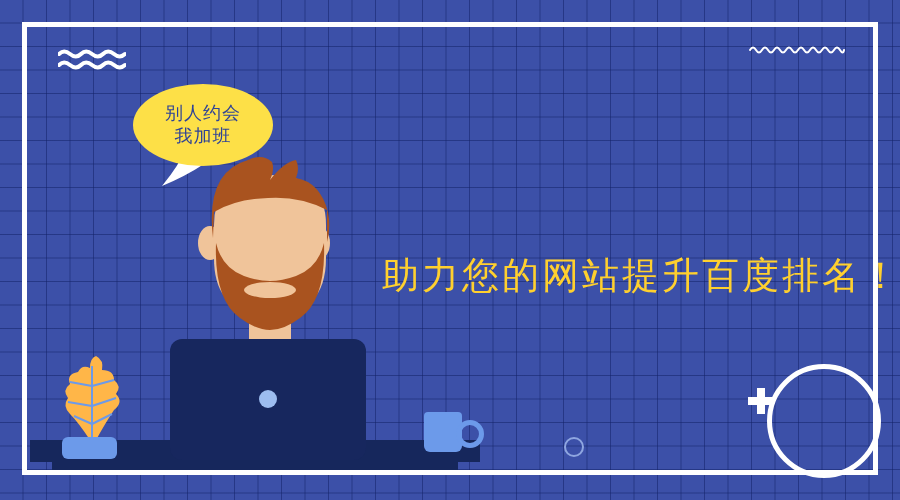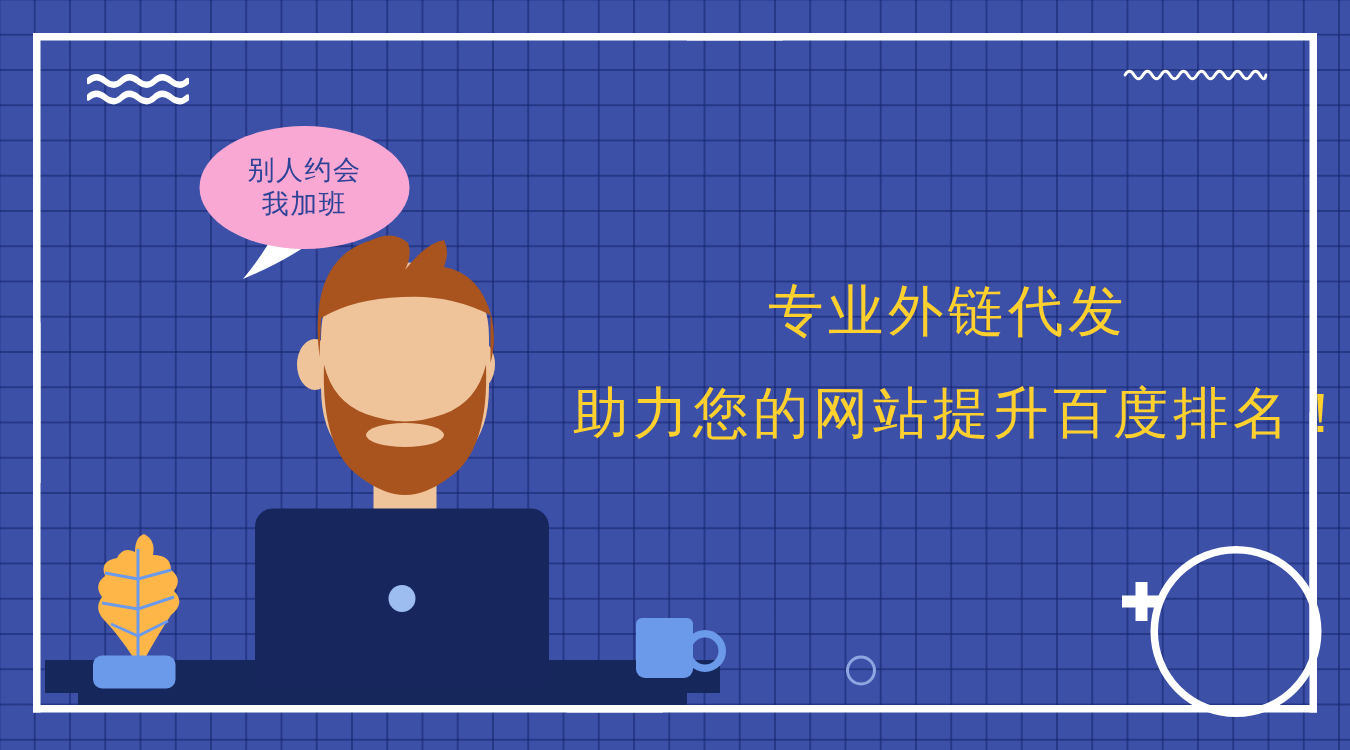--- a/index.html
+++ b/index.html
@@ -50,21 +50,21 @@
   #title .xmark{font-size:22px;vertical-align:6px;margin-right:5px;}
   .tagline{
     position:absolute;color:#ffd02e;white-space:nowrap;
     font-size:37px;line-height:44px;letter-spacing:3px;
   }
   #tagline-1{left:512px;top:186px;}
   #tagline-2{left:382px;top:254px;}
   
   #bubble{
     position:absolute;left:133px;top:84px;width:140px;height:82px;
-    background:#f9a8d4;border-radius:50%/50%;
+    background:#fde047;border-radius:50%/50%;
   }
   #bubble-text{
     position:absolute;inset:0;display:flex;flex-direction:column;
     align-items:center;justify-content:center;
     color:#2f4396;font-size:18px;line-height:23px;letter-spacing:1px;
   }
   #bubble-tail{position:absolute;left:160px;top:148px;width:46px;height:40px;}
   
   #character{position:absolute;left:0;top:0;width:900px;height:500px;}
   
@@ -107,21 +107,20 @@
 
   <svg id="squiggle-right" viewBox="0 0 96 14">
     <path d="M1 7 Q4 2 7 7 T13 7 T19 7 T25 7 T31 7 T37 7 T43 7 T49 7 T55 7 T61 7 T67 7 T73 7 T79 7 T85 7 T91 7 T95 7" fill="none" stroke="#fff" stroke-width="2" stroke-linecap="round"></path>
   </svg>
 
   <div id="circle-br"></div>
   <div id="plus-mark"></div>
   <div id="small-circle"></div>
 
 
-  <div class="tagline" id="tagline-1">专业外链代发</div>
   <div class="tagline" id="tagline-2">助力您的网站提升百度排名！</div>
 
   <svg id="character" viewBox="0 0 900 500">
 
     <path d="M193 462 L193 400 Q193 352 270 348 Q347 352 347 400 L347 462 Z" fill="#6c9aea"></path>
 
     <rect x="249" y="300" width="42" height="56" rx="14" fill="#f0c49a"></rect>
 
     <ellipse cx="210" cy="243" rx="12" ry="17" fill="#f0c49a"></ellipse>
     <ellipse cx="318" cy="243" rx="12" ry="17" fill="#f0c49a"></ellipse>

